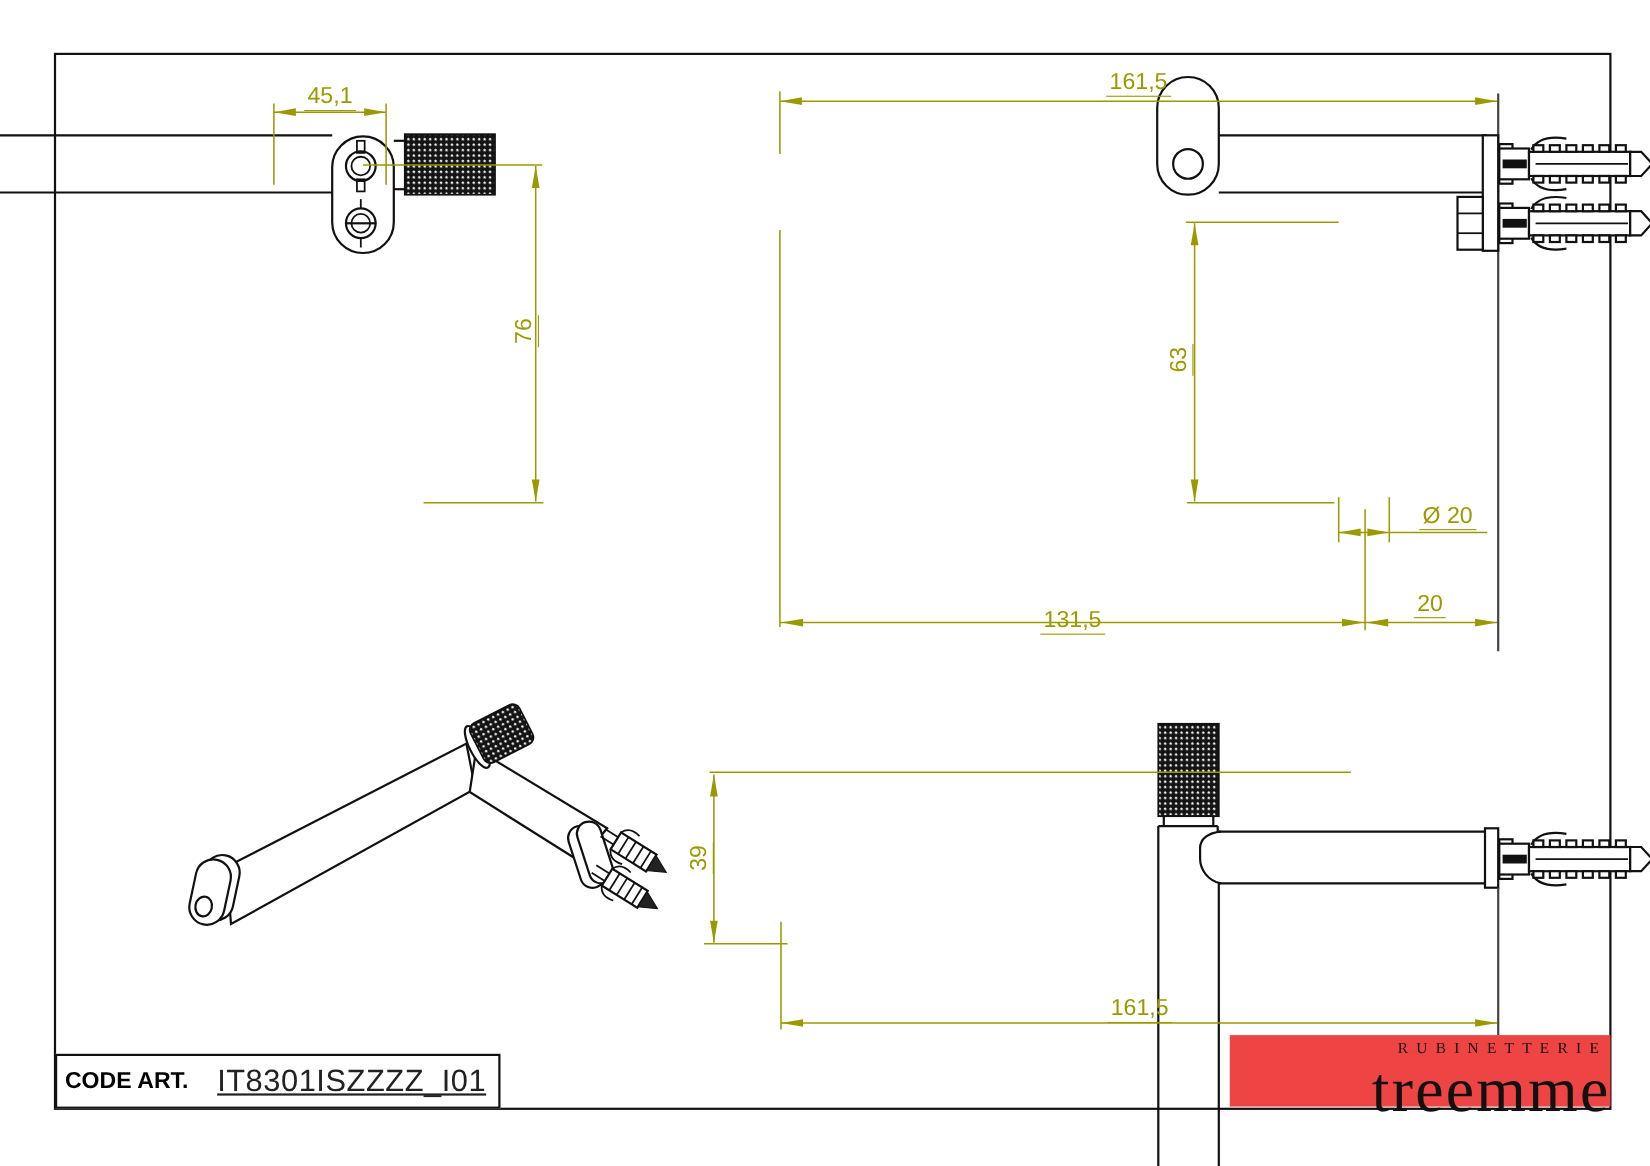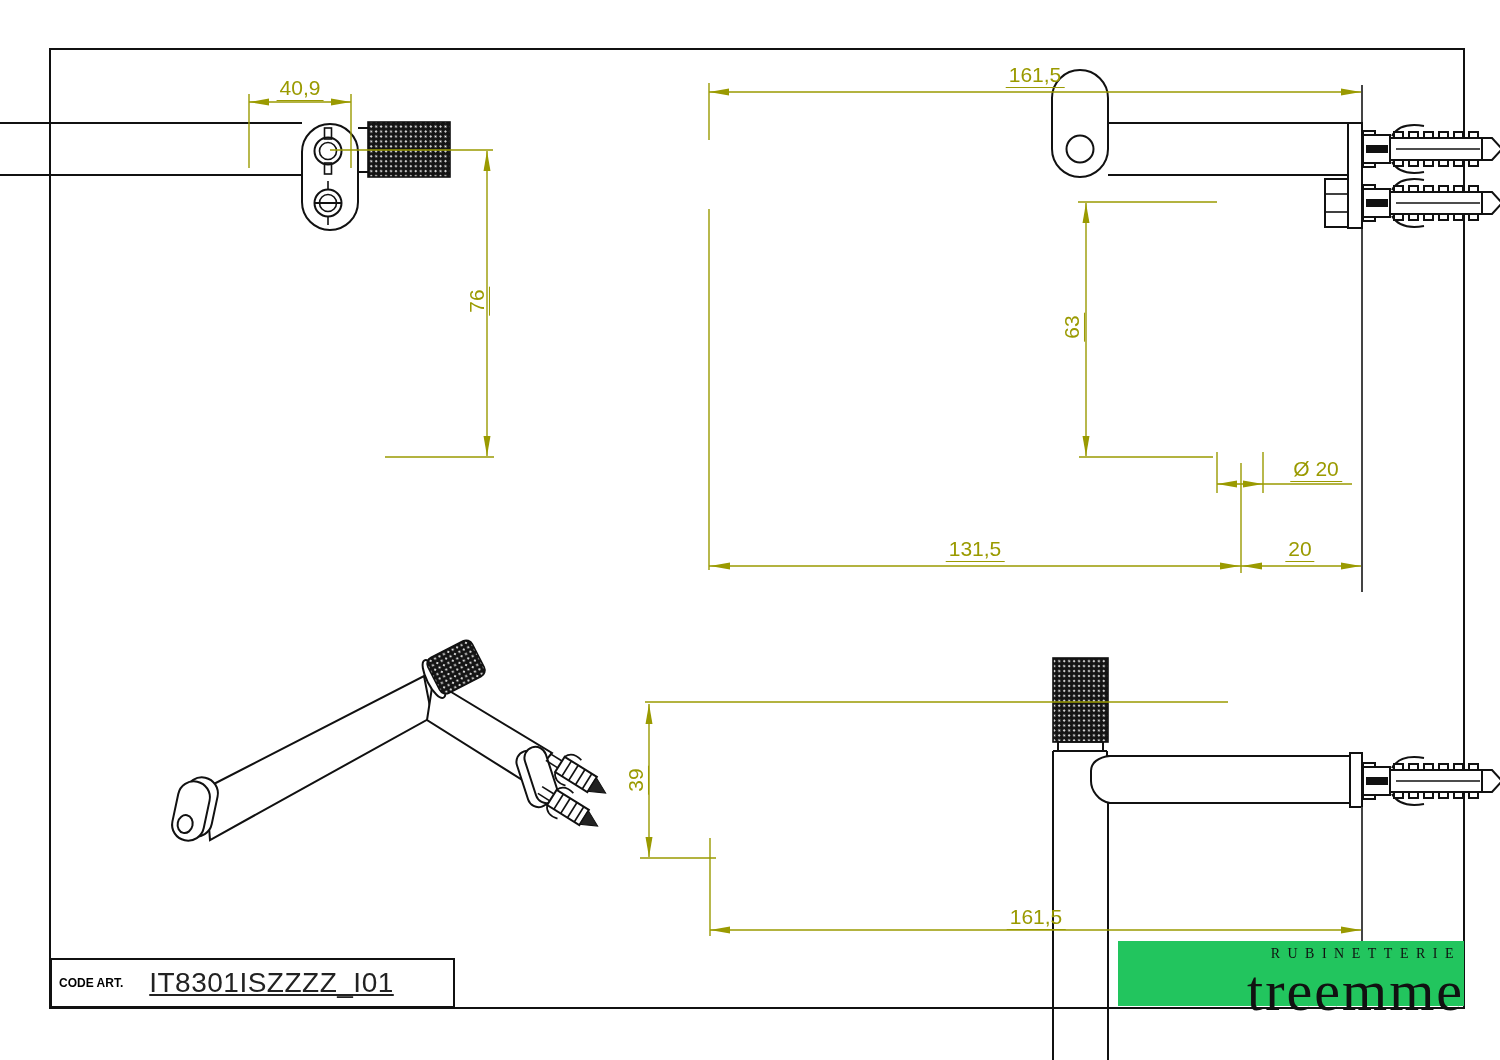--- a/index.html
+++ b/index.html
@@ -21,24 +21,24 @@
   .ar{fill:var(--dim);stroke:none;}
   .knob{fill:url(#knurl);stroke:var(--line);stroke-width:1.6;}
   
   .dim{position:absolute;color:var(--dim);font-size:21px;line-height:1.05;white-space:nowrap;
        padding:0 3px 1px 3px;border-bottom:1.6px solid currentColor;
        transform:translate(-50%,-54%);}
   .dim.rot{transform:translate(-50%,-50%) rotate(-90deg);}
   
   #codebox{position:absolute;left:50px;top:958px;width:405px;height:50px;background:#fff;
            border:2px solid var(--line);box-sizing:border-box;display:flex;align-items:center;}
-  #codebox .lbl{font-weight:bold;font-size:12px;color:#000;margin-left:7px;}
+  #codebox .lbl{font-weight:bold;font-size:21px;color:#000;margin-left:7px;}
   #codebox .val{font-size:28px;color:#222;margin-left:26px;letter-spacing:0.5px;text-decoration:underline;}
   
-  #logo{position:absolute;left:1118px;top:941px;width:346px;height:65px;background:#22c55e;}
+  #logo{position:absolute;left:1118px;top:941px;width:346px;height:65px;background:#ef4444;}
   #logo .tagline{position:absolute;right:3px;top:5px;font-family:"Liberation Serif",serif;
                  font-size:14px;letter-spacing:7.5px;color:#111;white-space:nowrap;}
   #logo .brand{position:absolute;right:0px;bottom:-14px;font-family:"Liberation Serif",serif;
                font-size:58px;line-height:1;letter-spacing:2px;color:#111;white-space:nowrap;}
 </style>
 </head>
 <body>
 
 <div id="stage">
 
@@ -210,26 +210,26 @@
     <path class="ar" d="M649,704 l-3.5,20 l7,0 z"></path>
     <path class="ar" d="M649,857 l-3.5,-20 l7,0 z"></path>
 
     <line x1="710" y1="838" x2="710" y2="936" class="dl"></line>
     <line x1="710" y1="930" x2="1361" y2="930" class="dl"></line>
     <path class="ar" d="M710,930 l20,-3.5 l0,7 z"></path>
     <path class="ar" d="M1361,930 l-20,-3.5 l0,7 z"></path>
   </g>
 </svg>
 
-  <div class="dim" style="left:300px;top:90px;">40,9</div>
+  <div class="dim" style="left:300px;top:90px;">45,1</div>
   <div class="dim rot" style="left:478px;top:301px;">76</div>
   <div class="dim" style="left:1035px;top:77px;">161,5</div>
   <div class="dim rot" style="left:1073px;top:327px;">63</div>
   <div class="dim" style="left:1316px;top:471px;">Ø 20</div>
-  <div class="dim" style="left:975px;top:551px;">131,5</div>
+  <div class="dim" style="left:975px;top:566px;">131,5</div>
   <div class="dim" style="left:1300px;top:551px;">20</div>
   <div class="dim rot" style="left:637px;top:780px;">39</div>
   <div class="dim" style="left:1036px;top:919px;">161,5</div>
 
   <div id="codebox">
     <span class="lbl">CODE ART.</span>
     <span class="val">IT8301ISZZZZ_I01</span>
   </div>
 
   <div id="logo">

